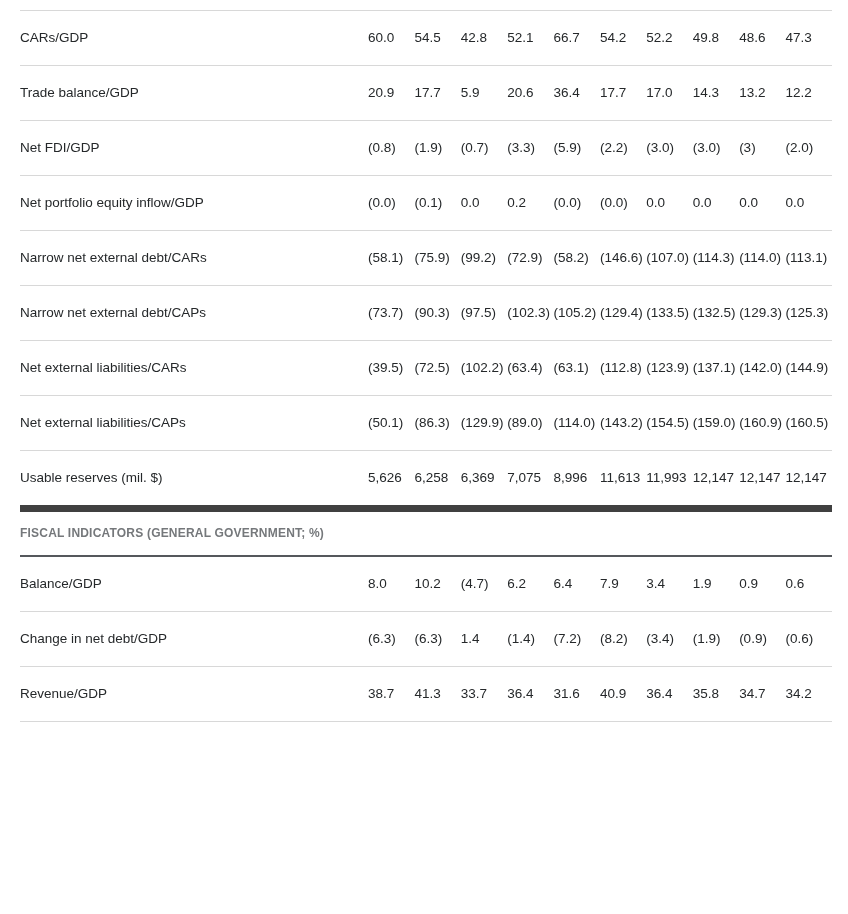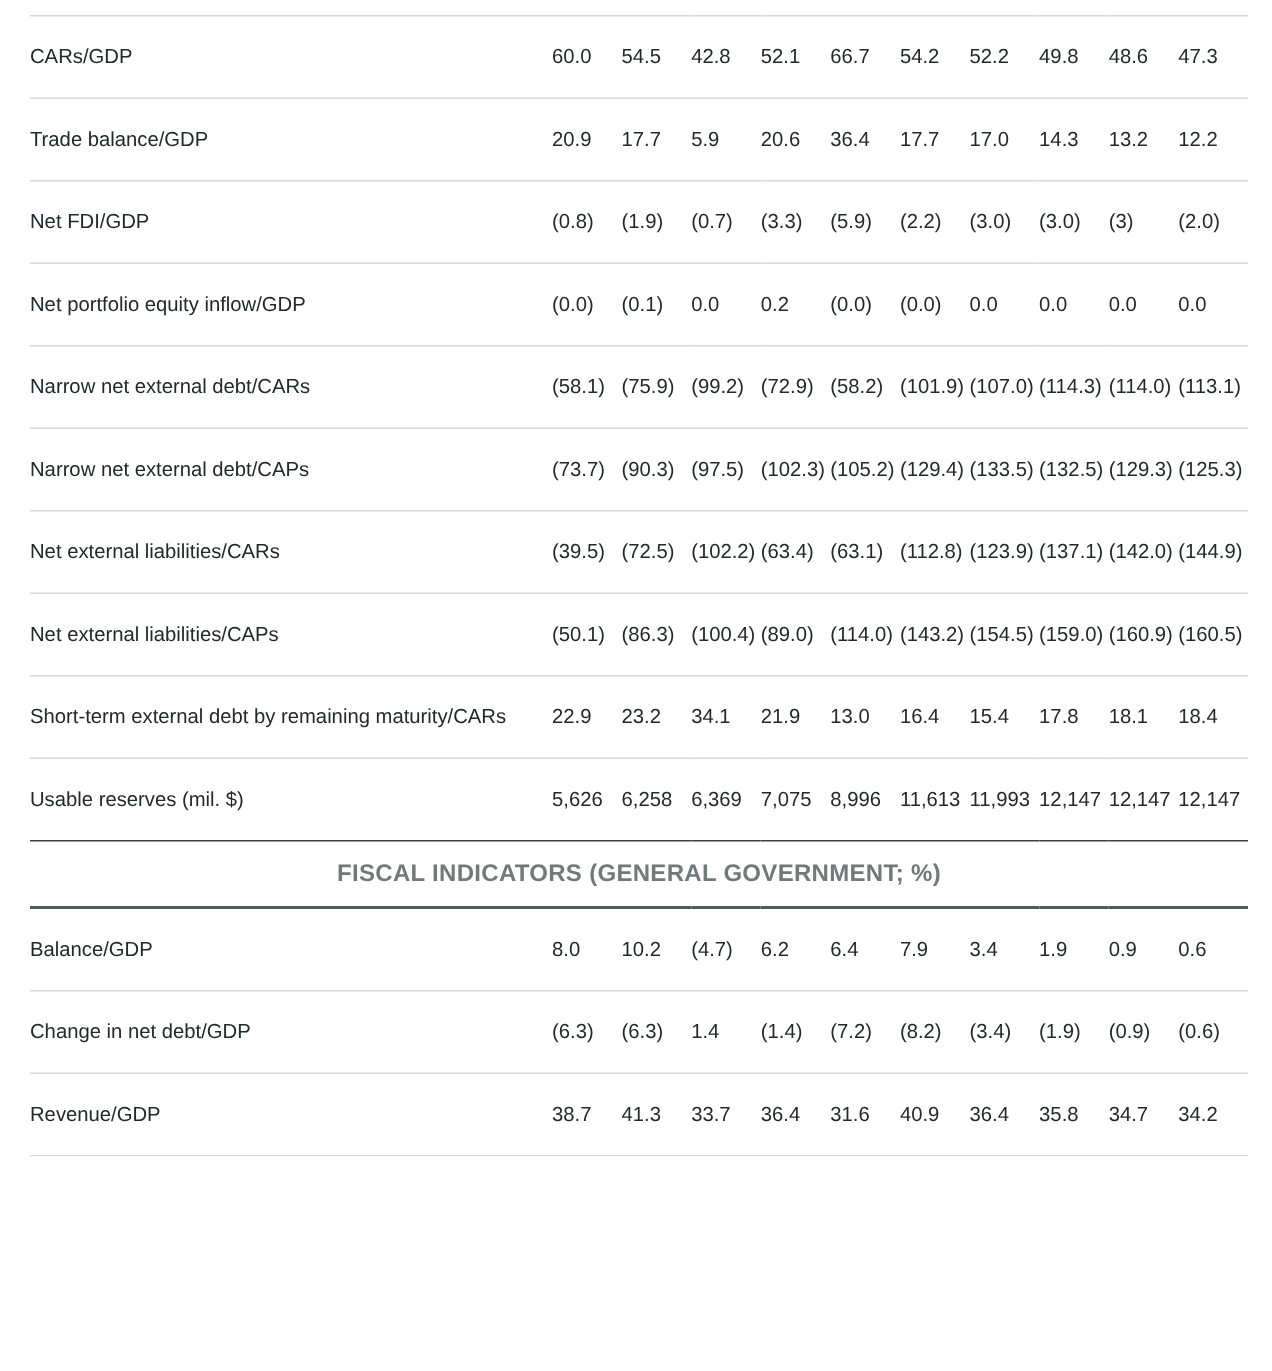--- a/index.html
+++ b/index.html
@@ -32,28 +32,28 @@
     border-top: 1px solid #d8d8d8;
   }
   tr.data-row td.num {
     white-space: nowrap;
     padding-right: 2px;
   }
   tr.data-row:last-child td {
     border-bottom: 1px solid #d8d8d8;
   }
   tr.section-row th {
-    font-size: 16px;
+    font-size: 12px;
     line-height: 15px;
     font-weight: 700;
-    text-align: center;
+    text-align: left;
     color: #75787b;
     letter-spacing: 0.2px;
     padding: 14px 0;
-    border-top: 1px solid #404040;
+    border-top: 7px solid #404040;
     border-bottom: 2px solid #55585c;
   }
 </style>
 </head>
 <body>
 
 <div class="table-wrap">
   <table>
     <colgroup>
       <col class="label-col">
@@ -121,21 +121,21 @@
           <td class="num">0.0</td>
           <td class="num">0.0</td>
         </tr>
         <tr class="data-row">
           <td class="label">Narrow net external debt/CARs</td>
           <td class="num">(58.1)</td>
           <td class="num">(75.9)</td>
           <td class="num">(99.2)</td>
           <td class="num">(72.9)</td>
           <td class="num">(58.2)</td>
-          <td class="num">(101.9)</td>
+          <td class="num">(146.6)</td>
           <td class="num">(107.0)</td>
           <td class="num">(114.3)</td>
           <td class="num">(114.0)</td>
           <td class="num">(113.1)</td>
         </tr>
         <tr class="data-row">
           <td class="label">Narrow net external debt/CAPs</td>
           <td class="num">(73.7)</td>
           <td class="num">(90.3)</td>
           <td class="num">(97.5)</td>
@@ -157,41 +157,28 @@
           <td class="num">(112.8)</td>
           <td class="num">(123.9)</td>
           <td class="num">(137.1)</td>
           <td class="num">(142.0)</td>
           <td class="num">(144.9)</td>
         </tr>
         <tr class="data-row">
           <td class="label">Net external liabilities/CAPs</td>
           <td class="num">(50.1)</td>
           <td class="num">(86.3)</td>
-          <td class="num">(100.4)</td>
+          <td class="num">(129.9)</td>
           <td class="num">(89.0)</td>
           <td class="num">(114.0)</td>
           <td class="num">(143.2)</td>
           <td class="num">(154.5)</td>
           <td class="num">(159.0)</td>
           <td class="num">(160.9)</td>
           <td class="num">(160.5)</td>
-        </tr>
-        <tr class="data-row">
-          <td class="label">Short-term external debt by remaining maturity/CARs</td>
-          <td class="num">22.9</td>
-          <td class="num">23.2</td>
-          <td class="num">34.1</td>
-          <td class="num">21.9</td>
-          <td class="num">13.0</td>
-          <td class="num">16.4</td>
-          <td class="num">15.4</td>
-          <td class="num">17.8</td>
-          <td class="num">18.1</td>
-          <td class="num">18.4</td>
         </tr>
         <tr class="data-row">
           <td class="label">Usable reserves (mil. $)</td>
           <td class="num">5,626</td>
           <td class="num">6,258</td>
           <td class="num">6,369</td>
           <td class="num">7,075</td>
           <td class="num">8,996</td>
           <td class="num">11,613</td>
           <td class="num">11,993</td>

